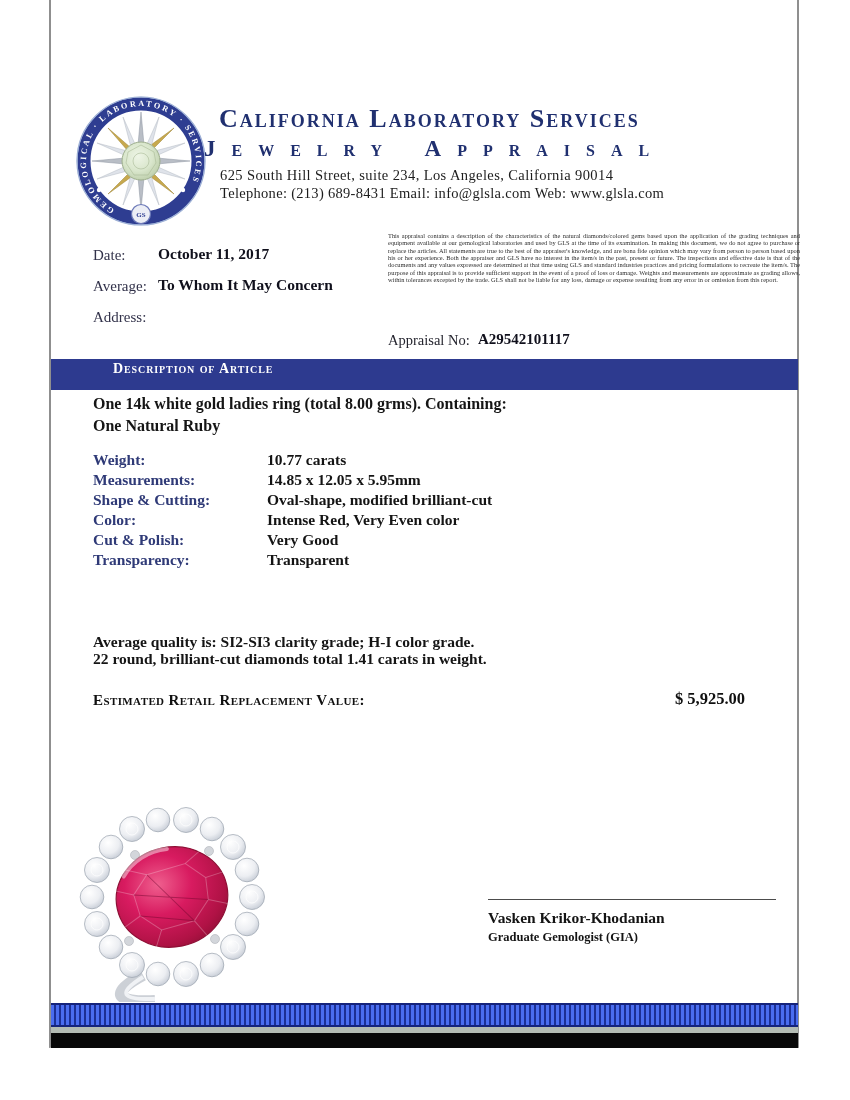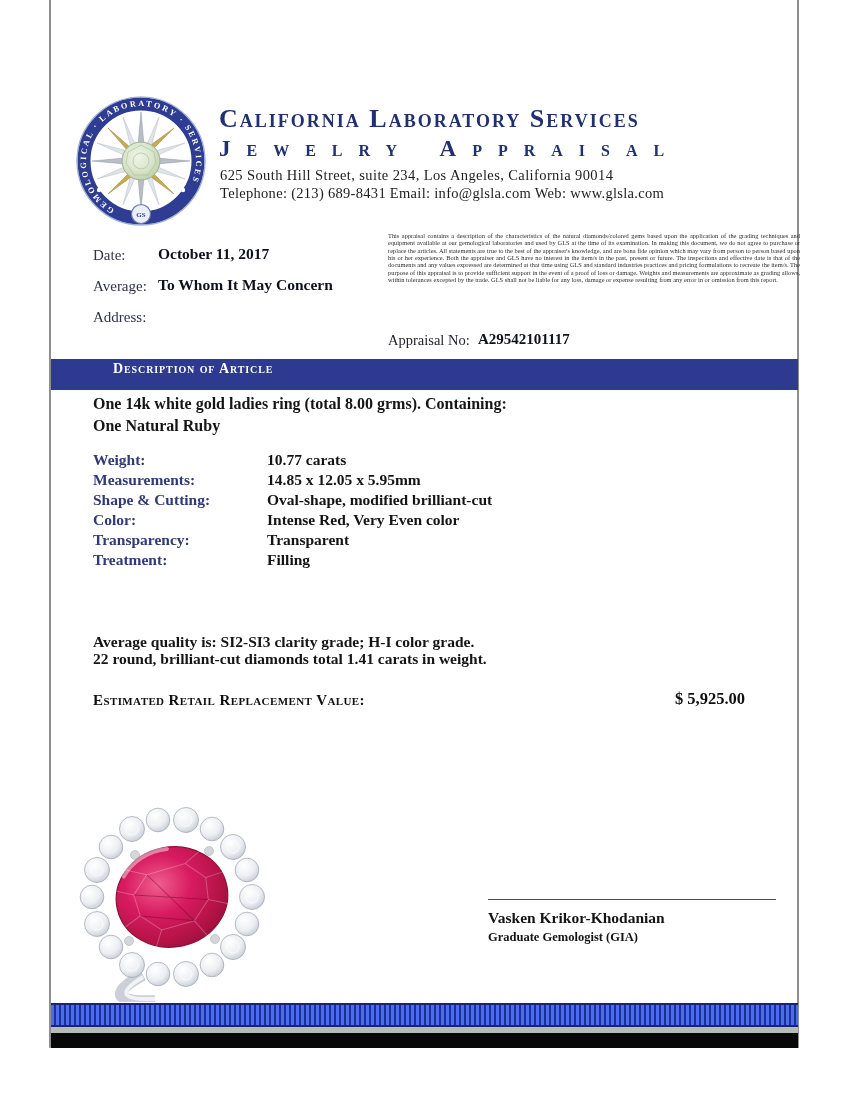--- a/index.html
+++ b/index.html
@@ -9,21 +9,21 @@
   .page-frame { position:absolute; left:49px; top:0; width:750px; height:1048px;
     border-left:2px solid #8f8f8f; border-right:2px solid #8f8f8f; border-bottom:1px solid #b5b5b5;
     background:#ffffff; }
 
   .abs { position:absolute; }
 
   
   .logo-wrap { left:74px; top:94px; width:134px; height:134px; }
   .org-name { left:219px; top:104px; font-variant:small-caps; font-weight:bold;
     font-size:26px; letter-spacing:2px; color:#203070; white-space:nowrap; }
-  .doc-type { left:219px; top:136px; font-variant:small-caps; font-weight:bold;
+  .doc-type { left:204px; top:136px; font-variant:small-caps; font-weight:bold;
     font-size:23px; letter-spacing:16px; word-spacing:6px; color:#203070; white-space:nowrap; }
   .addr-line1 { left:220px; top:167px; font-size:14.5px; letter-spacing:0.4px; color:#1c1c1c; }
   .addr-line2 { left:220px; top:185px; font-size:14.5px; letter-spacing:0.3px; color:#1c1c1c; }
 
   
   .meta-label { font-size:15px; color:#32324a; }
   .meta-value { font-size:15.5px; font-weight:bold; color:#10101c; }
   .date-label { left:93px; top:247px; } .date-value { left:158px; top:245px; }
   .prop-label { left:93px; top:278px; } .prop-value { left:158px; top:276px; }
   .address-label { left:93px; top:309px; }
@@ -155,24 +155,24 @@
   <div class="spec-row">
     <span class="lab">Measurements:</span><span class="val">14.85 x 12.05 x 5.95mm</span>
   </div>
   <div class="spec-row">
     <span class="lab">Shape &amp; Cutting:</span><span class="val">Oval-shape, modified brilliant-cut</span>
   </div>
   <div class="spec-row">
     <span class="lab">Color:</span><span class="val">Intense Red, Very Even color</span>
   </div>
   <div class="spec-row">
+    <span class="lab">Cut &amp; Polish:</span><span class="val">Very Good</span>
+  </div>
+  <div class="spec-row">
     <span class="lab">Transparency:</span><span class="val">Transparent</span>
-  </div>
-  <div class="spec-row">
-    <span class="lab">Treatment:</span><span class="val">Filling</span>
   </div>
 </div>
 
 <div class="abs dia1">22 round, brilliant-cut diamonds total 1.41 carats in weight.</div>
 <div class="abs dia2">Average quality is: SI2-SI3 clarity grade; H-I color grade.</div>
 
 <div class="abs erv-label">Estimated Retail Replacement Value:</div>
 <div class="abs erv-value">$ 5,925.00</div>
 
 <div class="abs ring-photo">

